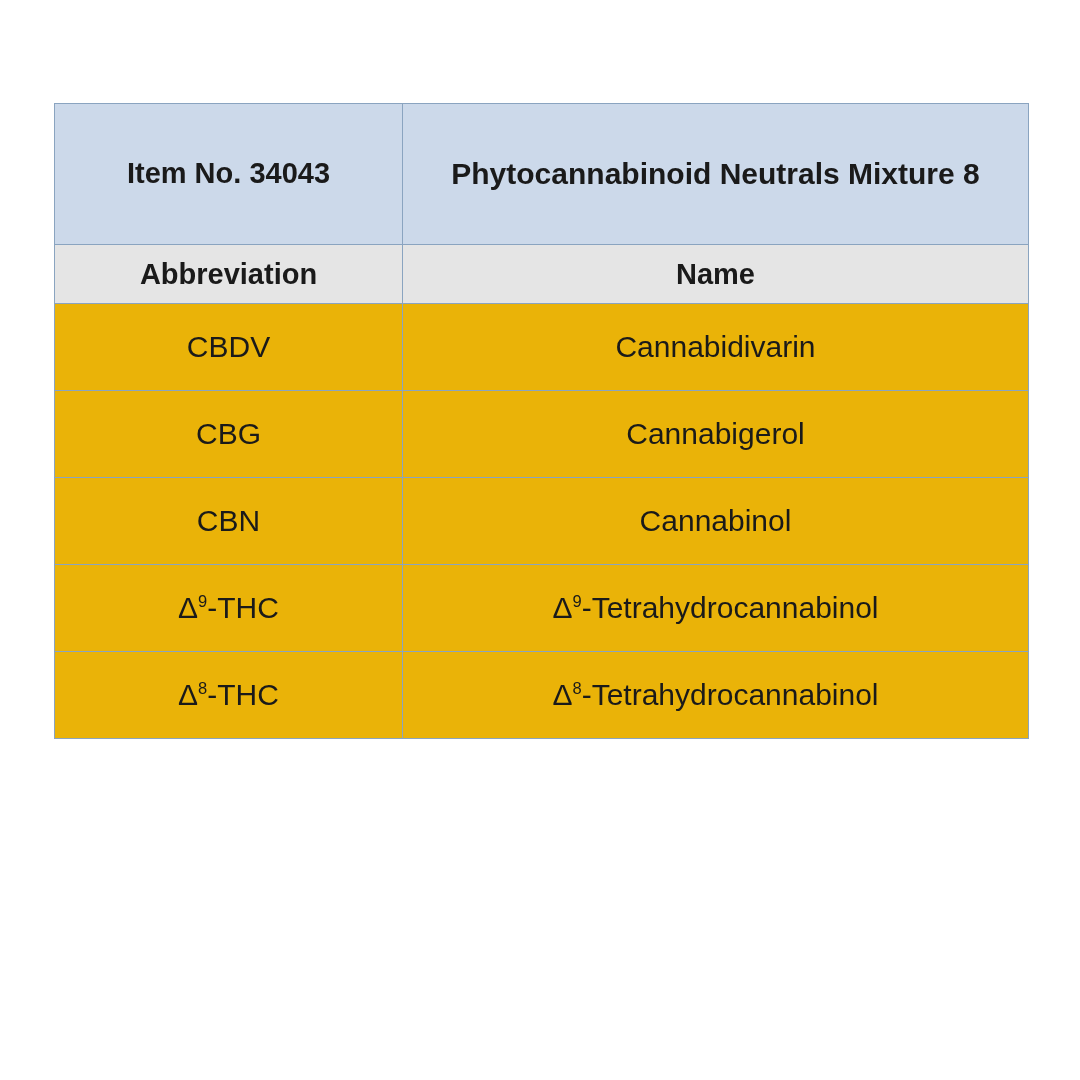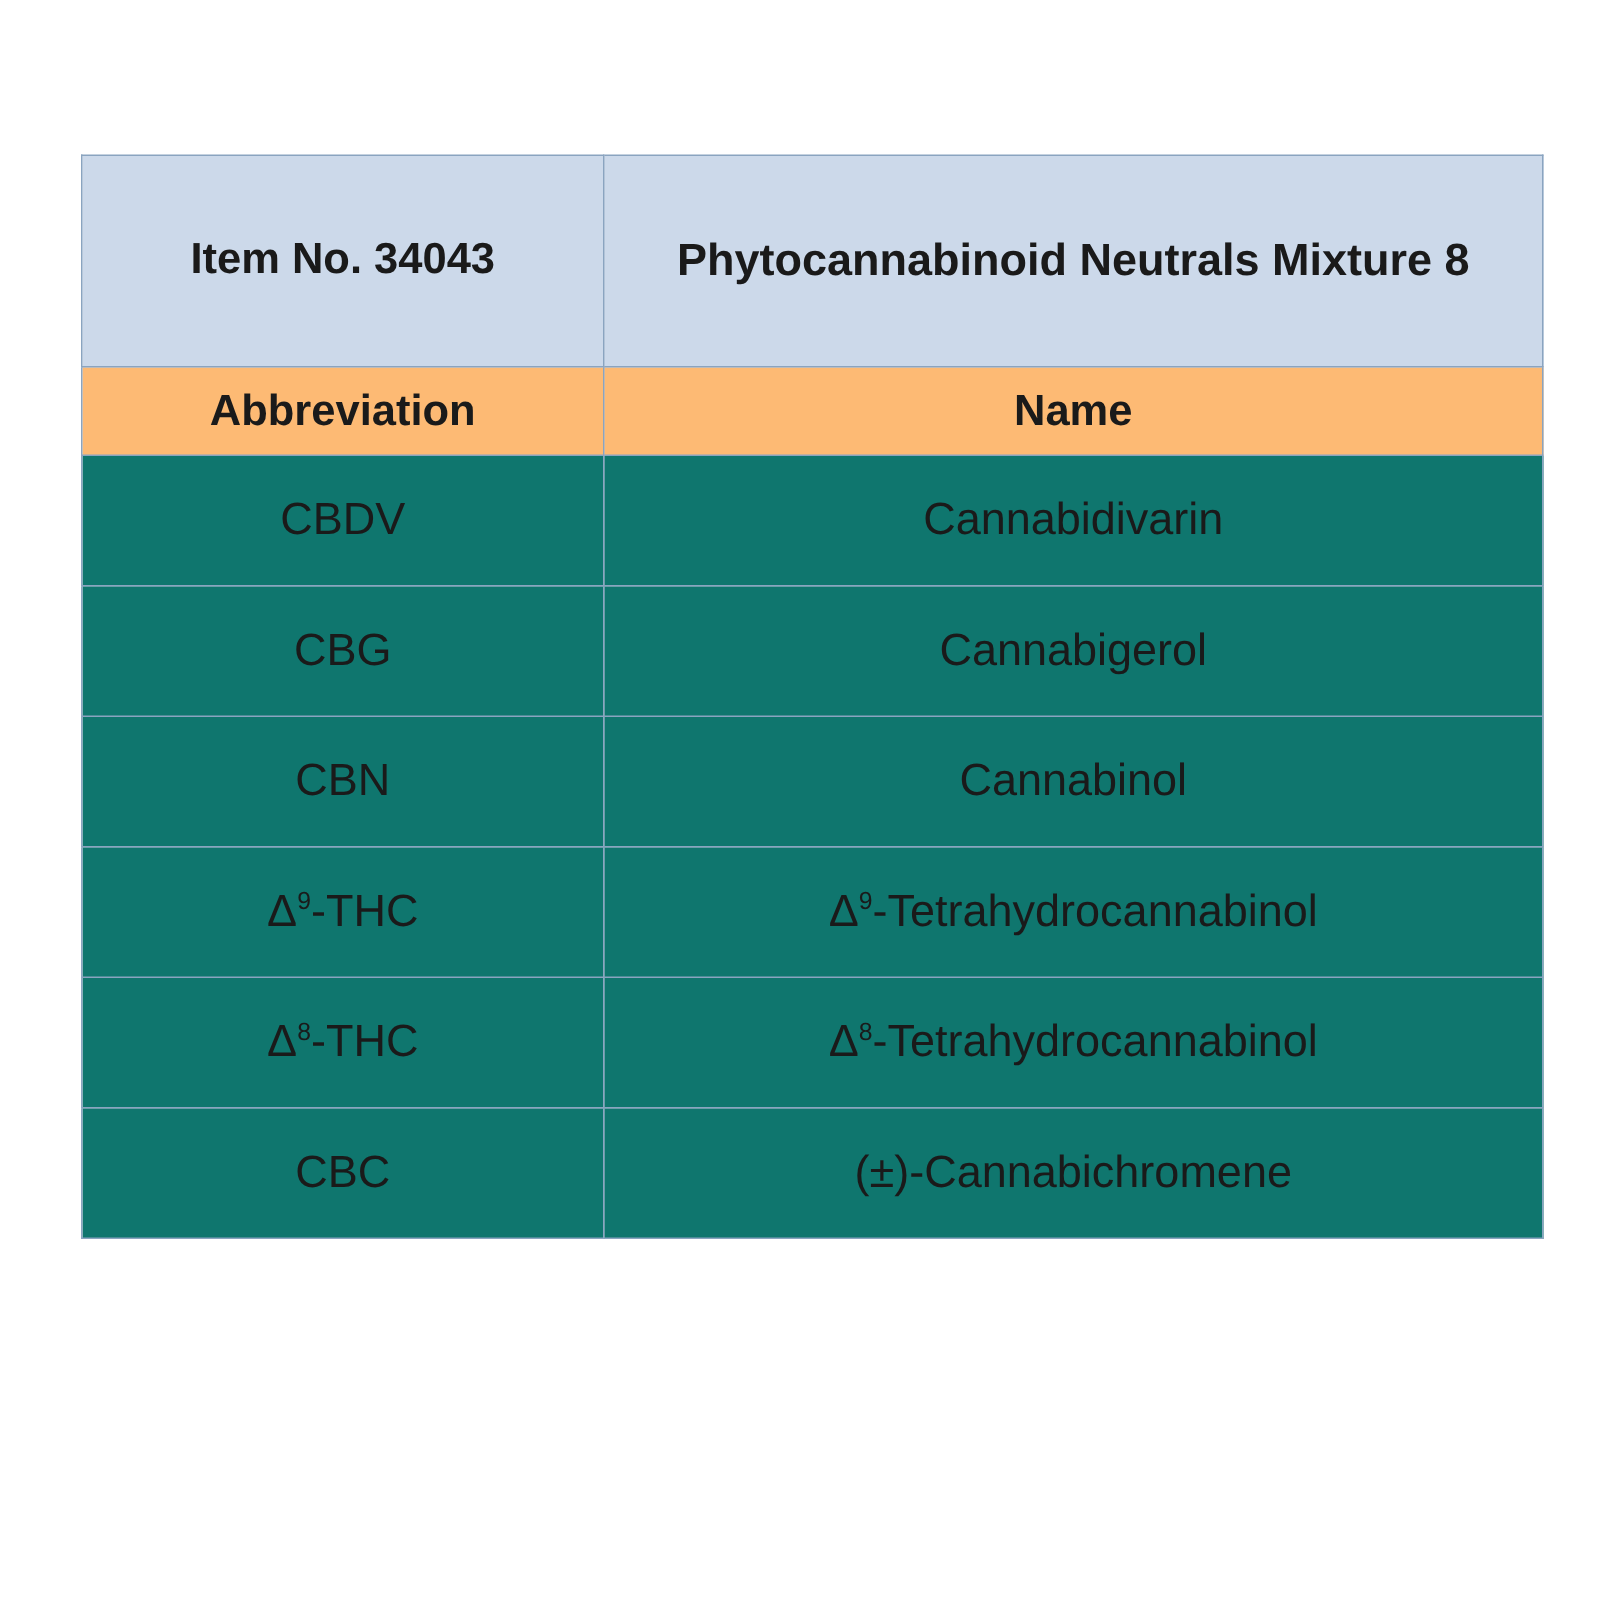--- a/index.html
+++ b/index.html
@@ -52,29 +52,29 @@
     height: 140px;
     line-height: 1.22;
   }
   .hdr-top td.title-cell {
     font-size: 30px;
     margin-top: 16px;
   }
 
   
   .hdr-sub td {
-    background: #fdba74;
+    background: #e5e5e5;
     font-weight: bold;
     font-size: 29px;
     height: 58px;
   }
 
   
   .data-row td {
-    background: #0f766e;
+    background: #eab308;
     font-size: 30px;
     font-weight: normal;
     height: 86px;
   }
 
   .data-row td.name-cell {
     font-size: 30px;
   }
 
   sup {
@@ -128,20 +128,16 @@
         </tr>
         <tr class="data-row">
           <td>
             <span class="nowrap"><span>Δ</span><sup>8</sup><span>-THC</span></span>
           </td>
           <td class="name-cell">
             <span class="nowrap"><span>Δ</span><sup>8</sup><span>-Tetrahydrocannabinol</span></span>
           </td>
         </tr>
 
-        <tr class="data-row">
-          <td>CBC</td>
-          <td class="name-cell">(±)-Cannabichromene</td>
-        </tr>
       </tbody>
     </table>
   </div>
 </div>
 
 </body></html>

